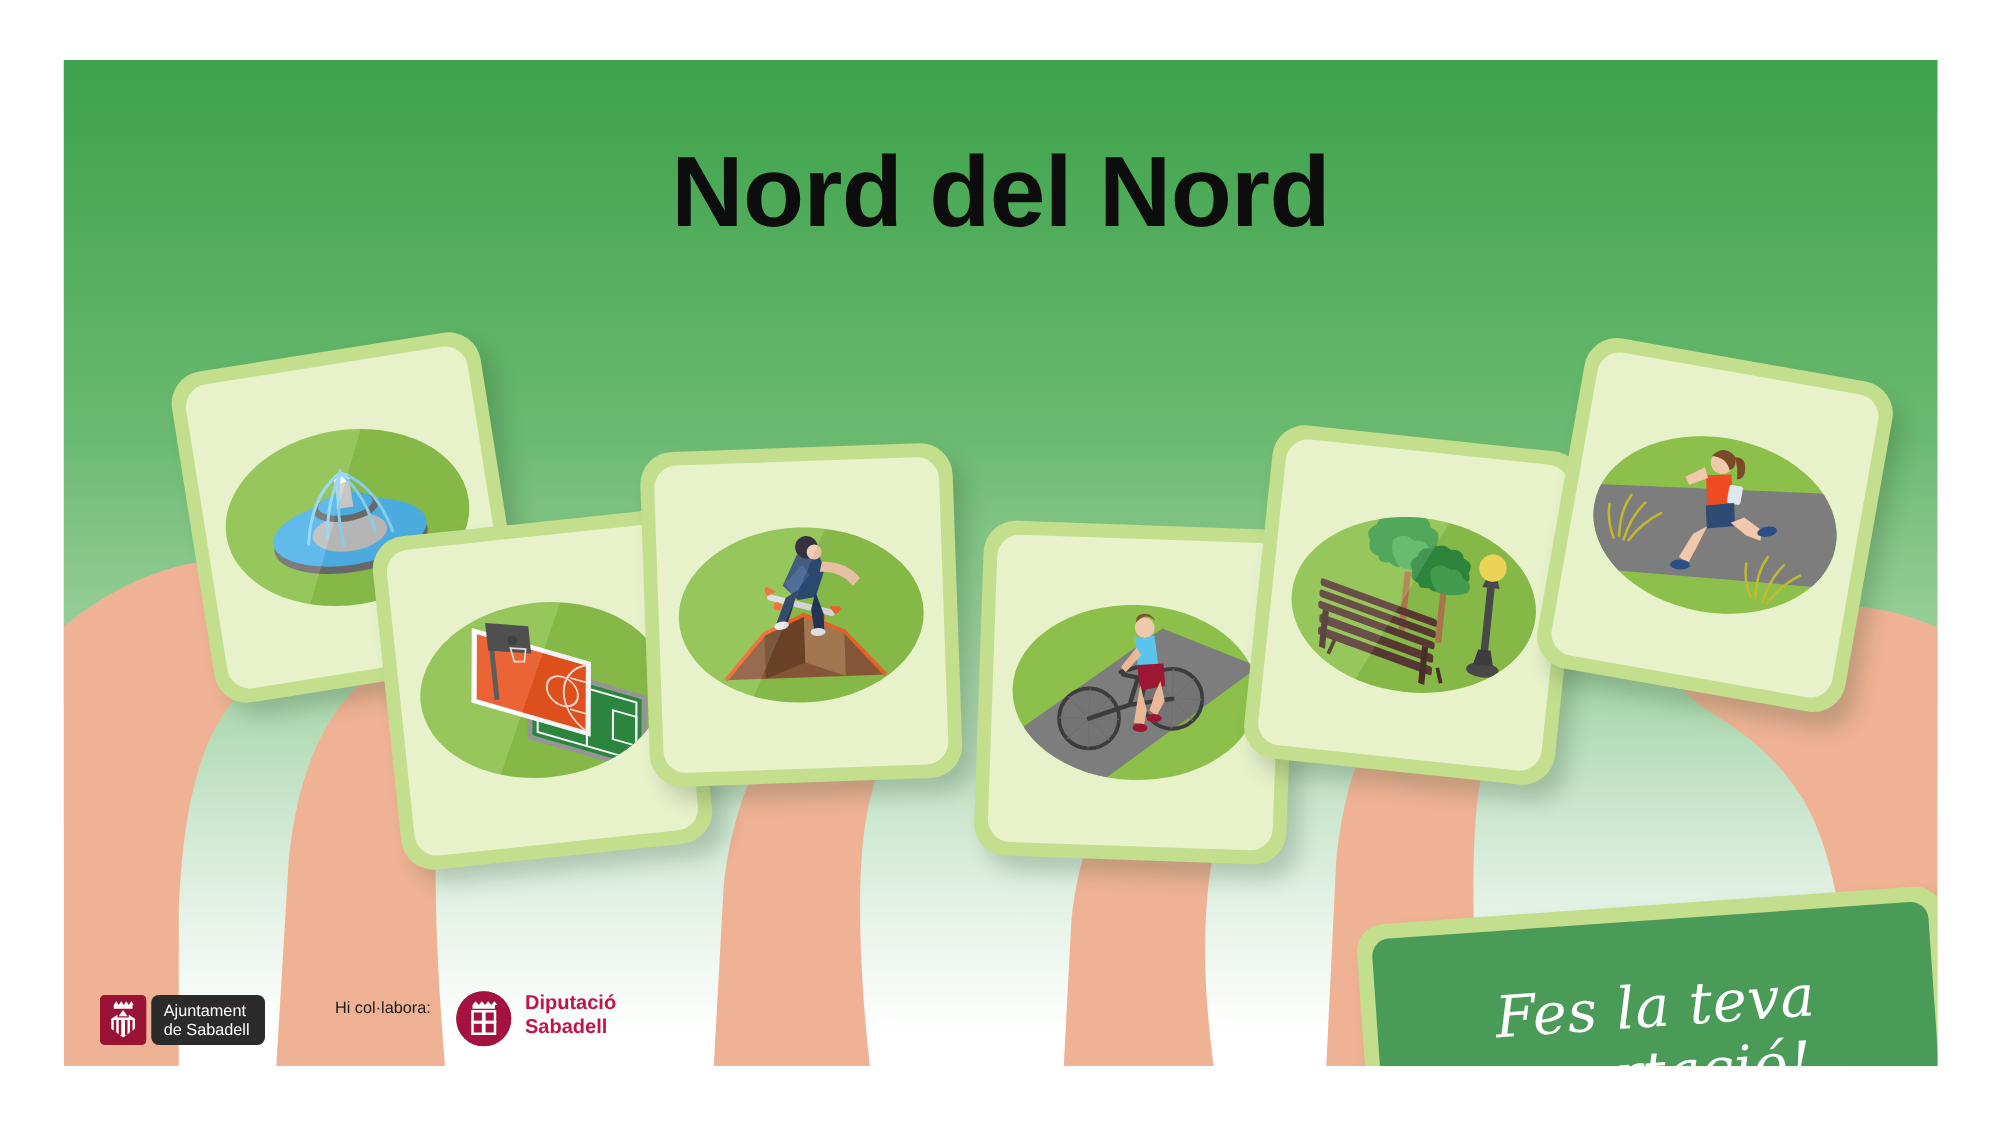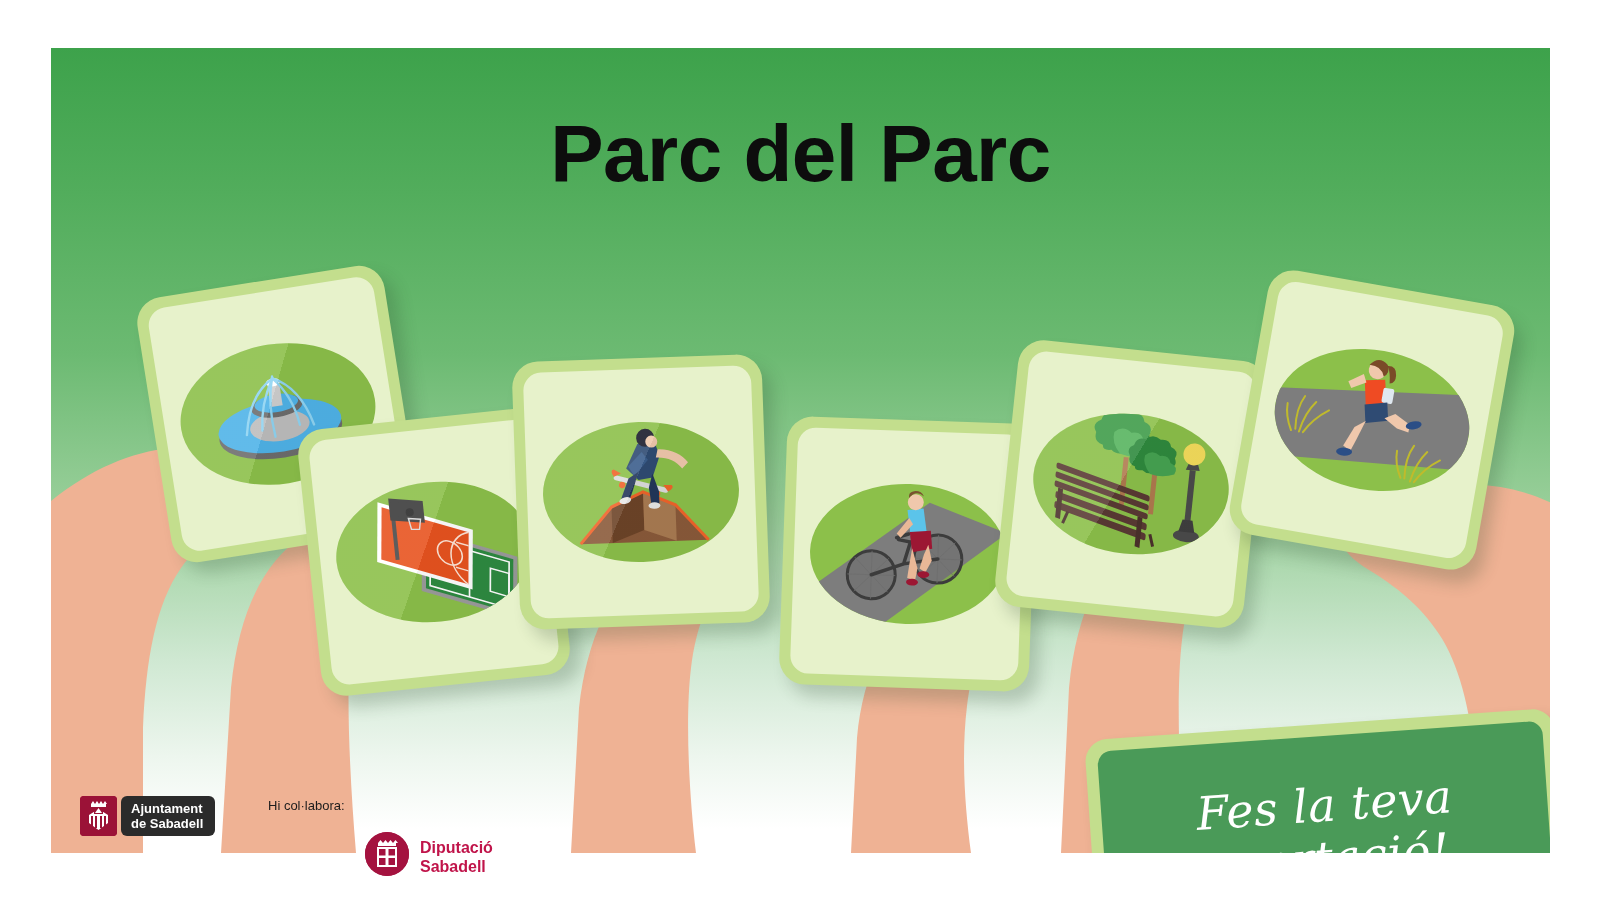--- a/index.html
+++ b/index.html
@@ -61,48 +61,48 @@
     display:flex;align-items:center;justify-content:center;
   }
   .callout-text{
     color:#fff;font-family:"DejaVu Serif",serif;font-style:italic;
     font-size:46px;line-height:1.15;text-align:center;font-weight:400;
     letter-spacing:0.5px;
   }
 
   
   .footer{position:absolute;left:0;top:853px;width:1600px;height:47px;background:#fff;}
-  .logo-sabadell{position:absolute;left:80px;top:796px;display:flex;align-items:center;height:40px;font-weight:bold;}
+  .logo-sabadell{position:absolute;left:80px;top:796px;display:flex;align-items:center;height:40px;}
   .shield-box{width:37px;height:40px;background:#9b1237;border-radius:4px;position:relative;}
   .sab-name{
     height:40px;background:#2b2b2b;border-radius:6px;margin-left:4px;
     color:#fff;font-size:13px;line-height:15px;padding:5px 12px 0 10px;
     box-sizing:border-box;font-family:"Liberation Sans",sans-serif;
   }
   .collab-label{
     position:absolute;left:268px;top:798px;font-size:13px;color:#1c1c1c;
     font-family:"Liberation Sans",sans-serif;
     text-align:right;
   }
-  .logo-diba{position:absolute;left:365px;top:793px;display:flex;align-items:flex-end;margin-top:39px;}
+  .logo-diba{position:absolute;left:365px;top:793px;display:flex;align-items:flex-start;}
   .diba-circle{width:44px;height:44px;border-radius:50%;background:#a4123f;position:relative;}
   .diba-name{
     margin-left:11px;color:#c0144a;font-weight:bold;font-size:16px;line-height:19px;
     font-family:"Liberation Sans",sans-serif;
   }
 </style>
 </head>
 <body>
 
 <div class="poster">
 
   <div class="panel">
 
     <div class="headline">
-      <span class="hl-strong">Parc del Parc</span>
+      <span class="hl-strong">Nord del Nord</span>
     </div>
 
     <svg width="1499" height="805" style="position:absolute;left:0;top:0;">
       <g fill="#efb294">
 
         <path d="M-30,805 L-30,480 C20,430 70,405 120,400 C150,397 175,412 185,432
                  C200,415 215,410 222,420 C228,429 218,444 200,458
                  C175,477 150,492 130,520 C105,556 95,610 92,680 L92,805 Z"></path>
 
         <path d="M170,805 L180,640 C188,560 215,512 252,488 C278,471 300,472 312,485

